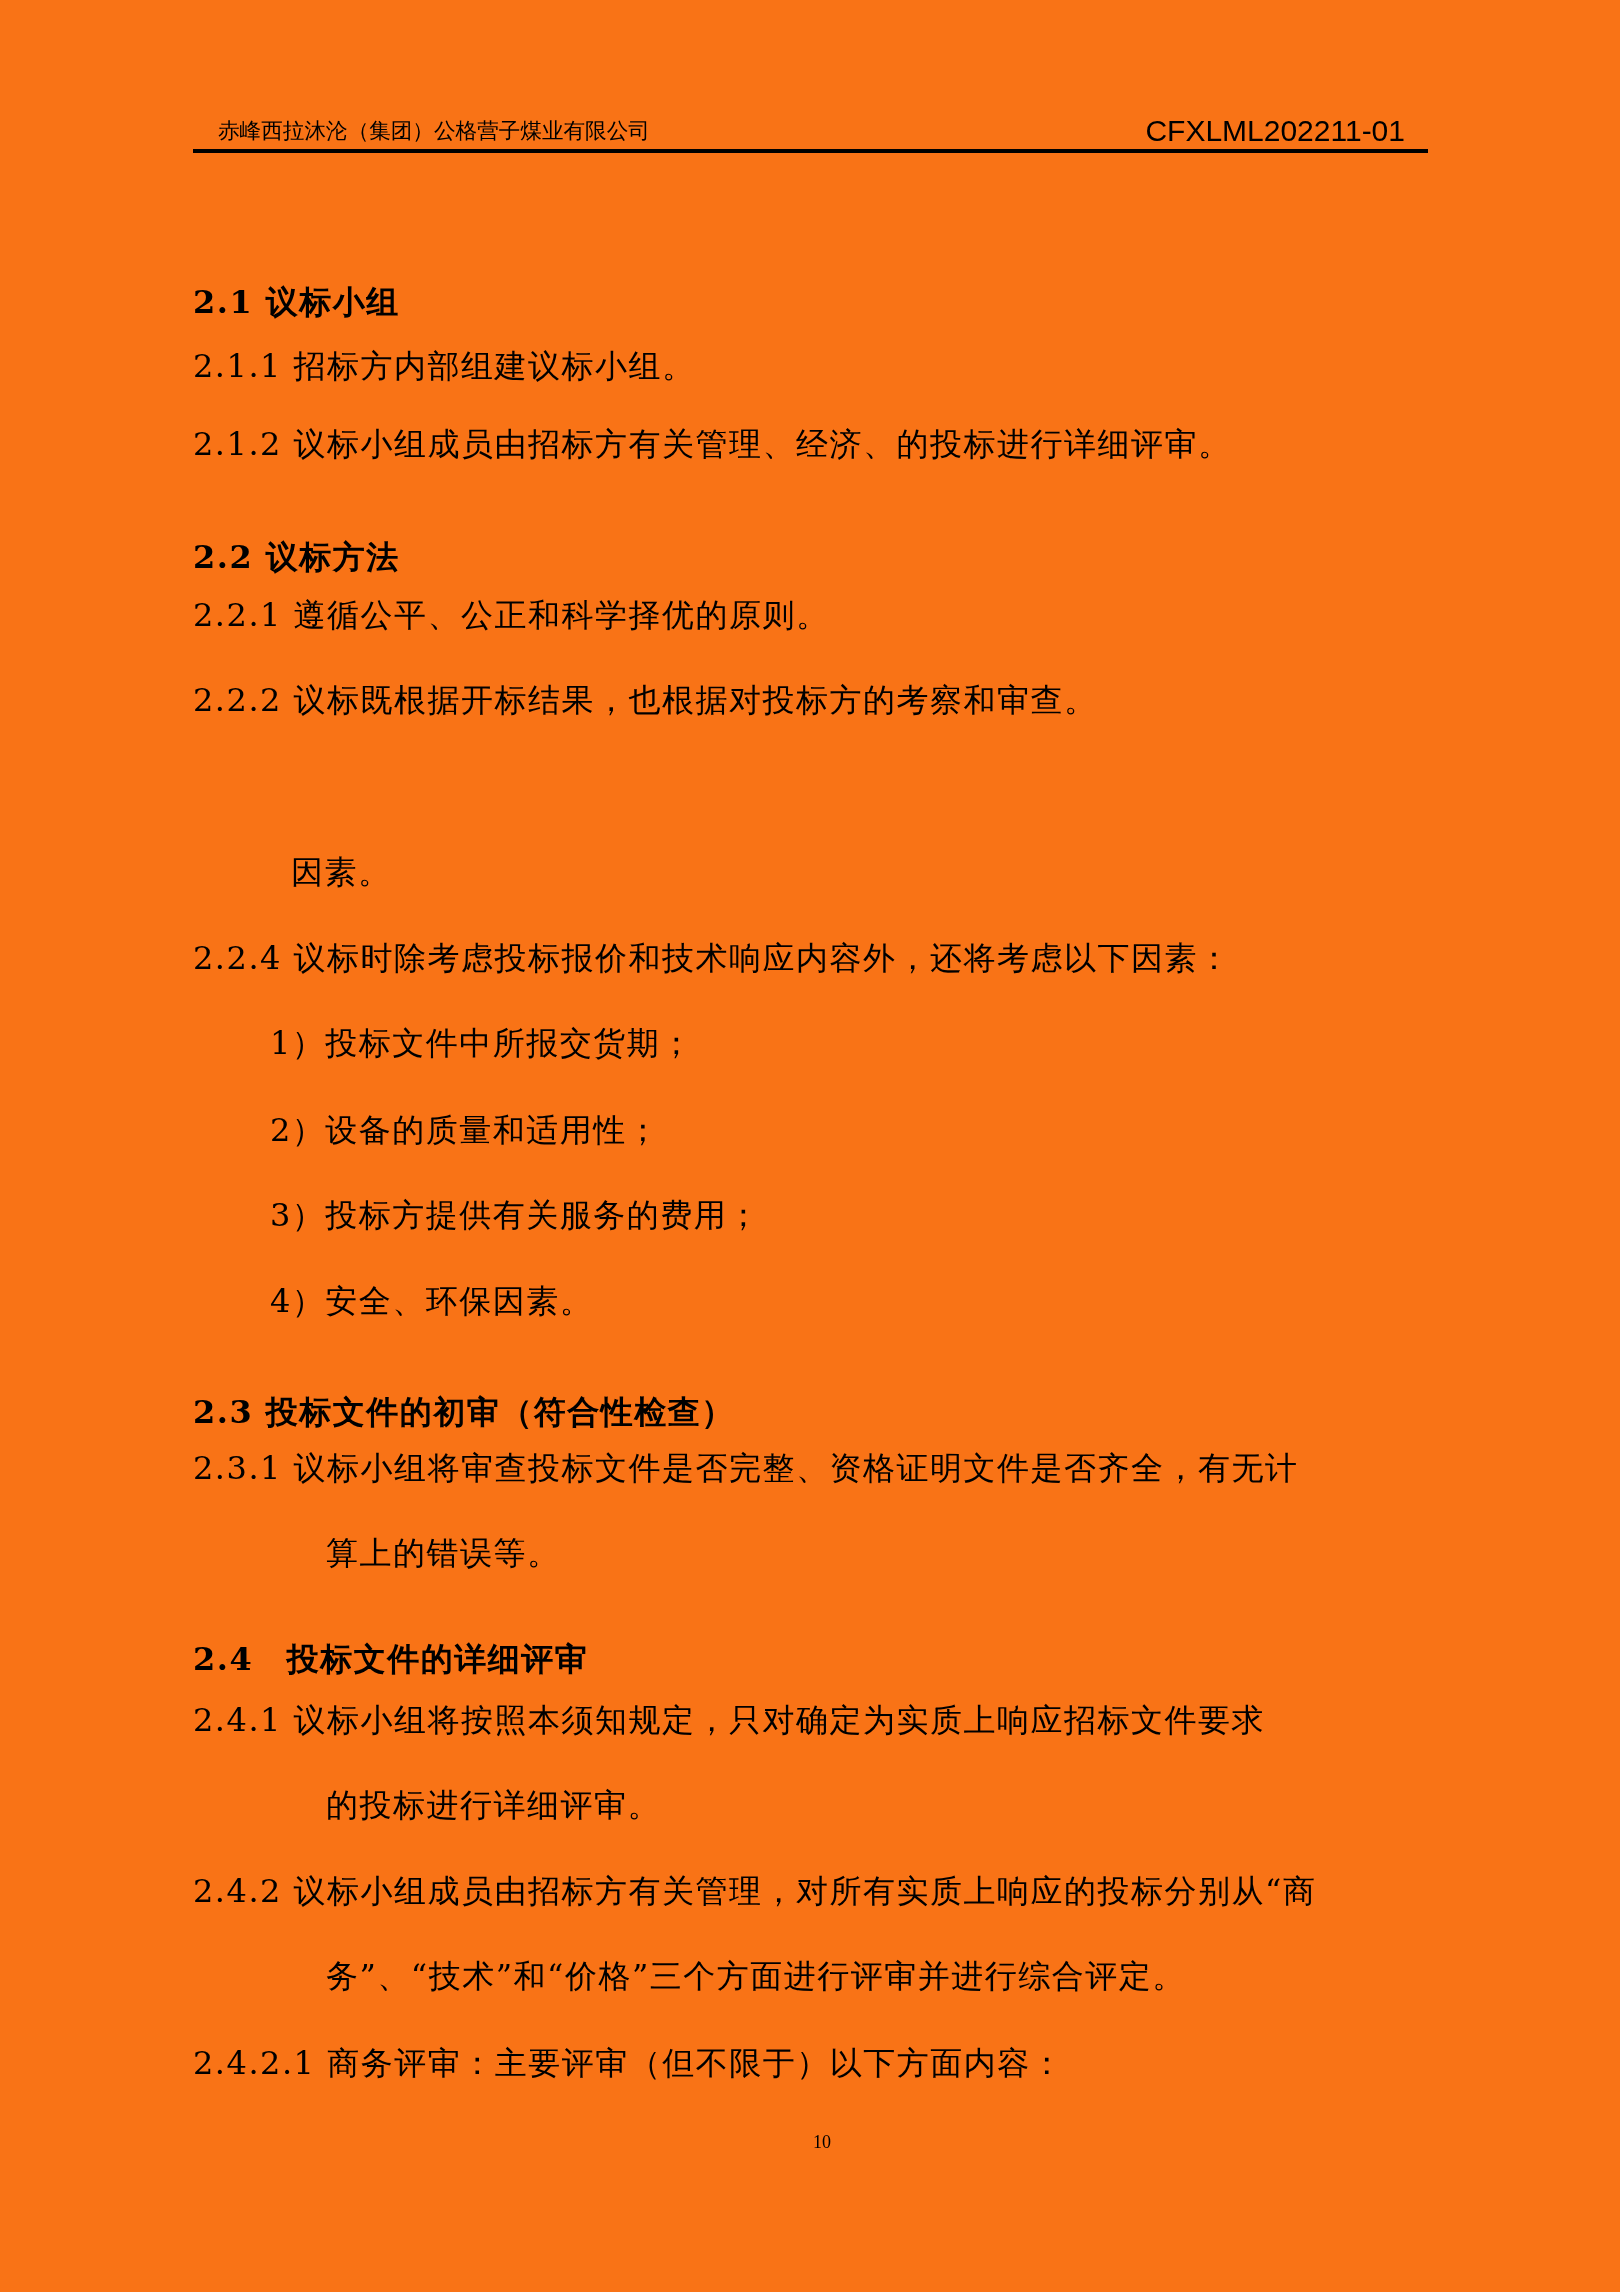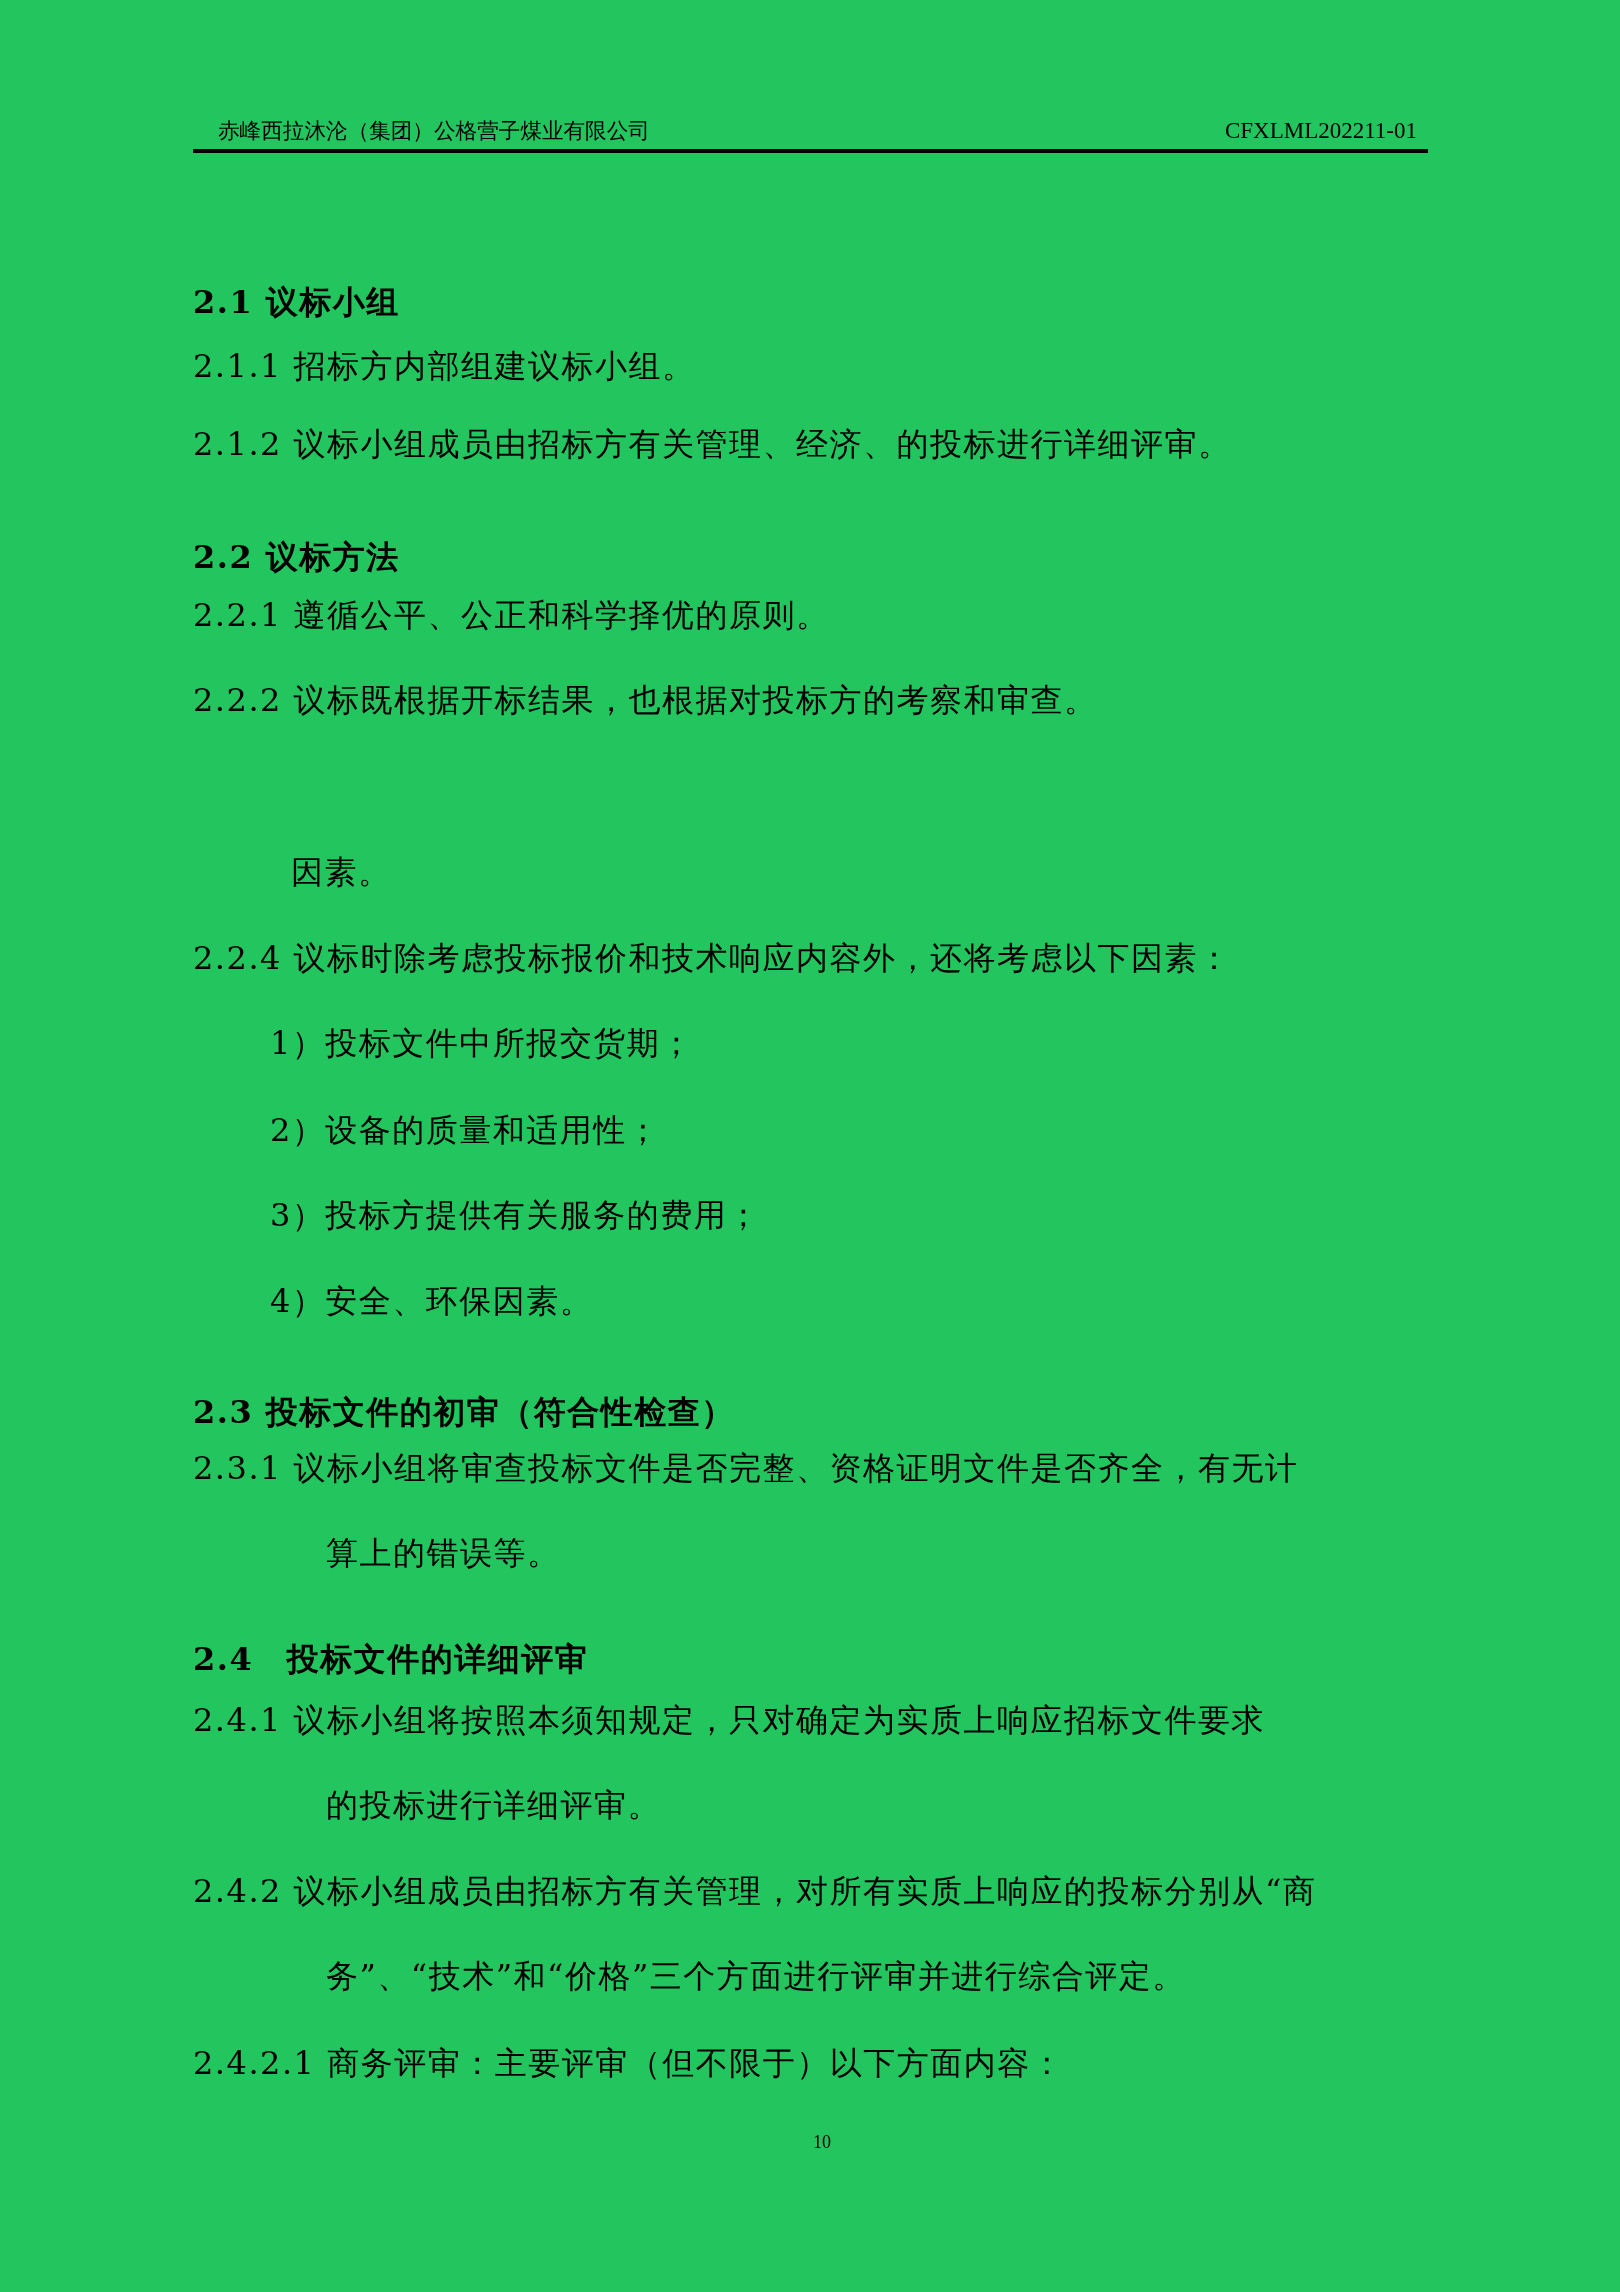--- a/index.html
+++ b/index.html
@@ -1,19 +1,19 @@
 <!DOCTYPE html>
 <html><head>
   <meta charset="utf-8">
   <style>
     html, body { margin: 0; padding: 0; background: #ffffff; }
     body { width: 1620px; height: 2293px; position: relative; overflow: hidden; color: #000; }
-    .page { position: absolute; left: 0; top: 0; width: 1620px; height: 2293px; background: #22c55e; }
+    .page { position: absolute; left: 0; top: 0; width: 1620px; height: 2293px; background: #f97316; }
     .hdr-left { position: absolute; left: 218px; top: 116px; font-family: "DejaVu Serif", "Liberation Serif", serif; font-size: 21.6px; line-height: 29px; white-space: nowrap; }
-    .hdr-right { position: absolute; right: 203px; top: 116px; font-family: Liberation Serif, serif; font-size: 23px; line-height: 29px; white-space: nowrap; }
+    .hdr-right { position: absolute; right: 215px; top: 116px; font-family: Liberation Sans, sans-serif; font-size: 30px; line-height: 29px; white-space: nowrap; }
     .hdr-rule { position: absolute; left: 193px; top: 149px; width: 1235px; height: 3.9px; background: #000; }
     .line { position: absolute; left: 193px; height: 49px; line-height: 49px; font-family: "DejaVu Serif", "Liberation Serif", serif; font-size: 32px; white-space: nowrap; letter-spacing: 1.5px; }
     .line.h { font-weight: bold; margin-top: 28px; }
     .ind-list { left: 270px; }
     .ind-cont1 { left: 291px; }
     .ind-cont2 { left: 326px; }
     .pageno { position: absolute; left: 12px; width: 1620px; top: 2129px; text-align: center; font-family: "Liberation Serif", serif; font-size: 18px; line-height: 27.4px; }
   </style>
 </head>
 <body>

